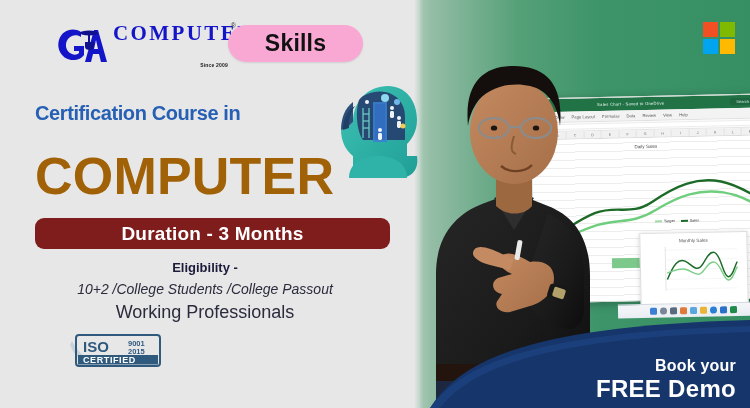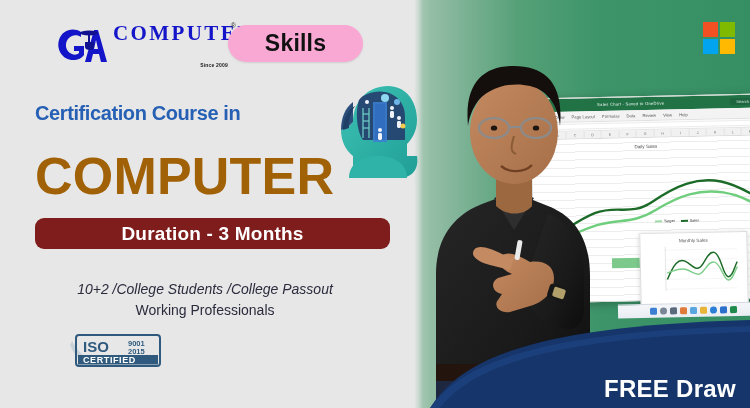--- a/index.html
+++ b/index.html
@@ -200,21 +200,21 @@
   .elig-title {
     position:absolute; left:0; top:260px; width:410px; text-align:center;
     font-size:13px; font-weight:bold; color:#1b1b3a;
   }
   .elig-l1 {
     position:absolute; left:0; top:281px; width:410px; text-align:center;
     font-size:14px; color:#2b2b3d;font-style:italic;
   }
   .elig-l2 {
     position:absolute; left:0; top:302px; width:410px; text-align:center;
-    font-size:14px; color:#2b2b3d;
+    font-size:18px; color:#2b2b3d;
   }
 
   .iso-row {
     position:absolute; left:70px; top:333px; display:flex; align-items:center; gap:5px;
   }
   .iso-badge {
     position:relative; width:92px; height:35px;
   }
   .iso-num {
     font-size:21px; font-weight:bold; color:#1a1a1a; letter-spacing:0.2px;
@@ -371,21 +371,22 @@
 
     <rect x="118" y="216" width="5" height="20" rx="2" fill="#eaeaea" transform="rotate(10 120 226)"></rect>
   </svg>
 
   <div class="demo-block">
     <svg class="demo-curve" viewBox="0 0 320 92" preserveAspectRatio="none">
       <path d="M0,92 C30,44 100,10 320,4 L320,92 Z" fill="#16356b"></path>
       <path d="M0,92 C32,48 104,16 320,10 L320,16 C108,22 40,54 10,92 Z" fill="#1e4580" opacity="0.7"></path>
     </svg>
     <div class="demo-text">
-      <div class="l2">FREE Draw</div>
+      <div class="l1">Book your</div>
+      <div class="l2">FREE Demo</div>
     </div>
   </div>
 
   <div class="logo-wrap">
     <svg class="logo-mark" viewBox="0 0 60 44">
       <path d="M26,8 C18,3 7,6 4,16 C1,26 8,36 18,36 C23,36 27,34 29,31 L29,22 L19,22 L19,27 L24,27 L24,29 C22,31 19,31 17,30 C11,28 9,20 13,15 C16,11 22,10 26,13 Z" fill="#1414c8"></path>
       <path d="M30,38 L39,6 L43,6 L52,38 L46,38 L44,30 L38,30 L36,38 Z M39,25 L43,25 L41,16 Z" fill="#1414c8"></path>
       <ellipse cx="34" cy="9" rx="9" ry="2.6" fill="#11118f"></ellipse>
       <rect x="33" y="10" width="2" height="13" fill="#11118f"></rect>
       <path d="M30,23 C30,27 39,27 39,23 L39,18 L30,18 Z" fill="#11118f"></path>
@@ -444,20 +445,21 @@
     <path d="M16,100 C16,86 28,78 44,78 C62,78 74,86 74,100 Z" fill="#2fb3a8"></path>
   </svg>
 
   <div class="h-line1">Certification Course in</div>
   <div class="h-line2">COMPUTER</div>
 
   <div class="duration-bar">
     <span>Duration - 3 Months</span>
   </div>
 
+  <div class="elig-title">Eligibility -</div>
   <div class="elig-l1">10+2 /College Students /College Passout</div>
   <div class="elig-l2">Working Professionals</div>
 
   <div class="iso-row">
     <svg class="iso-badge" viewBox="0 0 92 35">
       <path d="M2,8 C10,22 18,28 30,30 L26,34 C12,31 4,22 0,12 Z" fill="#c9d2d9"></path>
       <rect x="6" y="2" width="84" height="31" rx="3" fill="none" stroke="#2f5a7e" stroke-width="2"></rect>
       <text x="13" y="19" font-family="Liberation Sans, sans-serif" font-size="15" font-weight="bold" fill="#2f5a7e">ISO</text>
       <text x="58" y="13" font-family="Liberation Sans, sans-serif" font-size="7.5" font-weight="bold" fill="#2f5a7e">9001</text>
       <text x="58" y="21" font-family="Liberation Sans, sans-serif" font-size="7.5" font-weight="bold" fill="#2f5a7e">2015</text>

